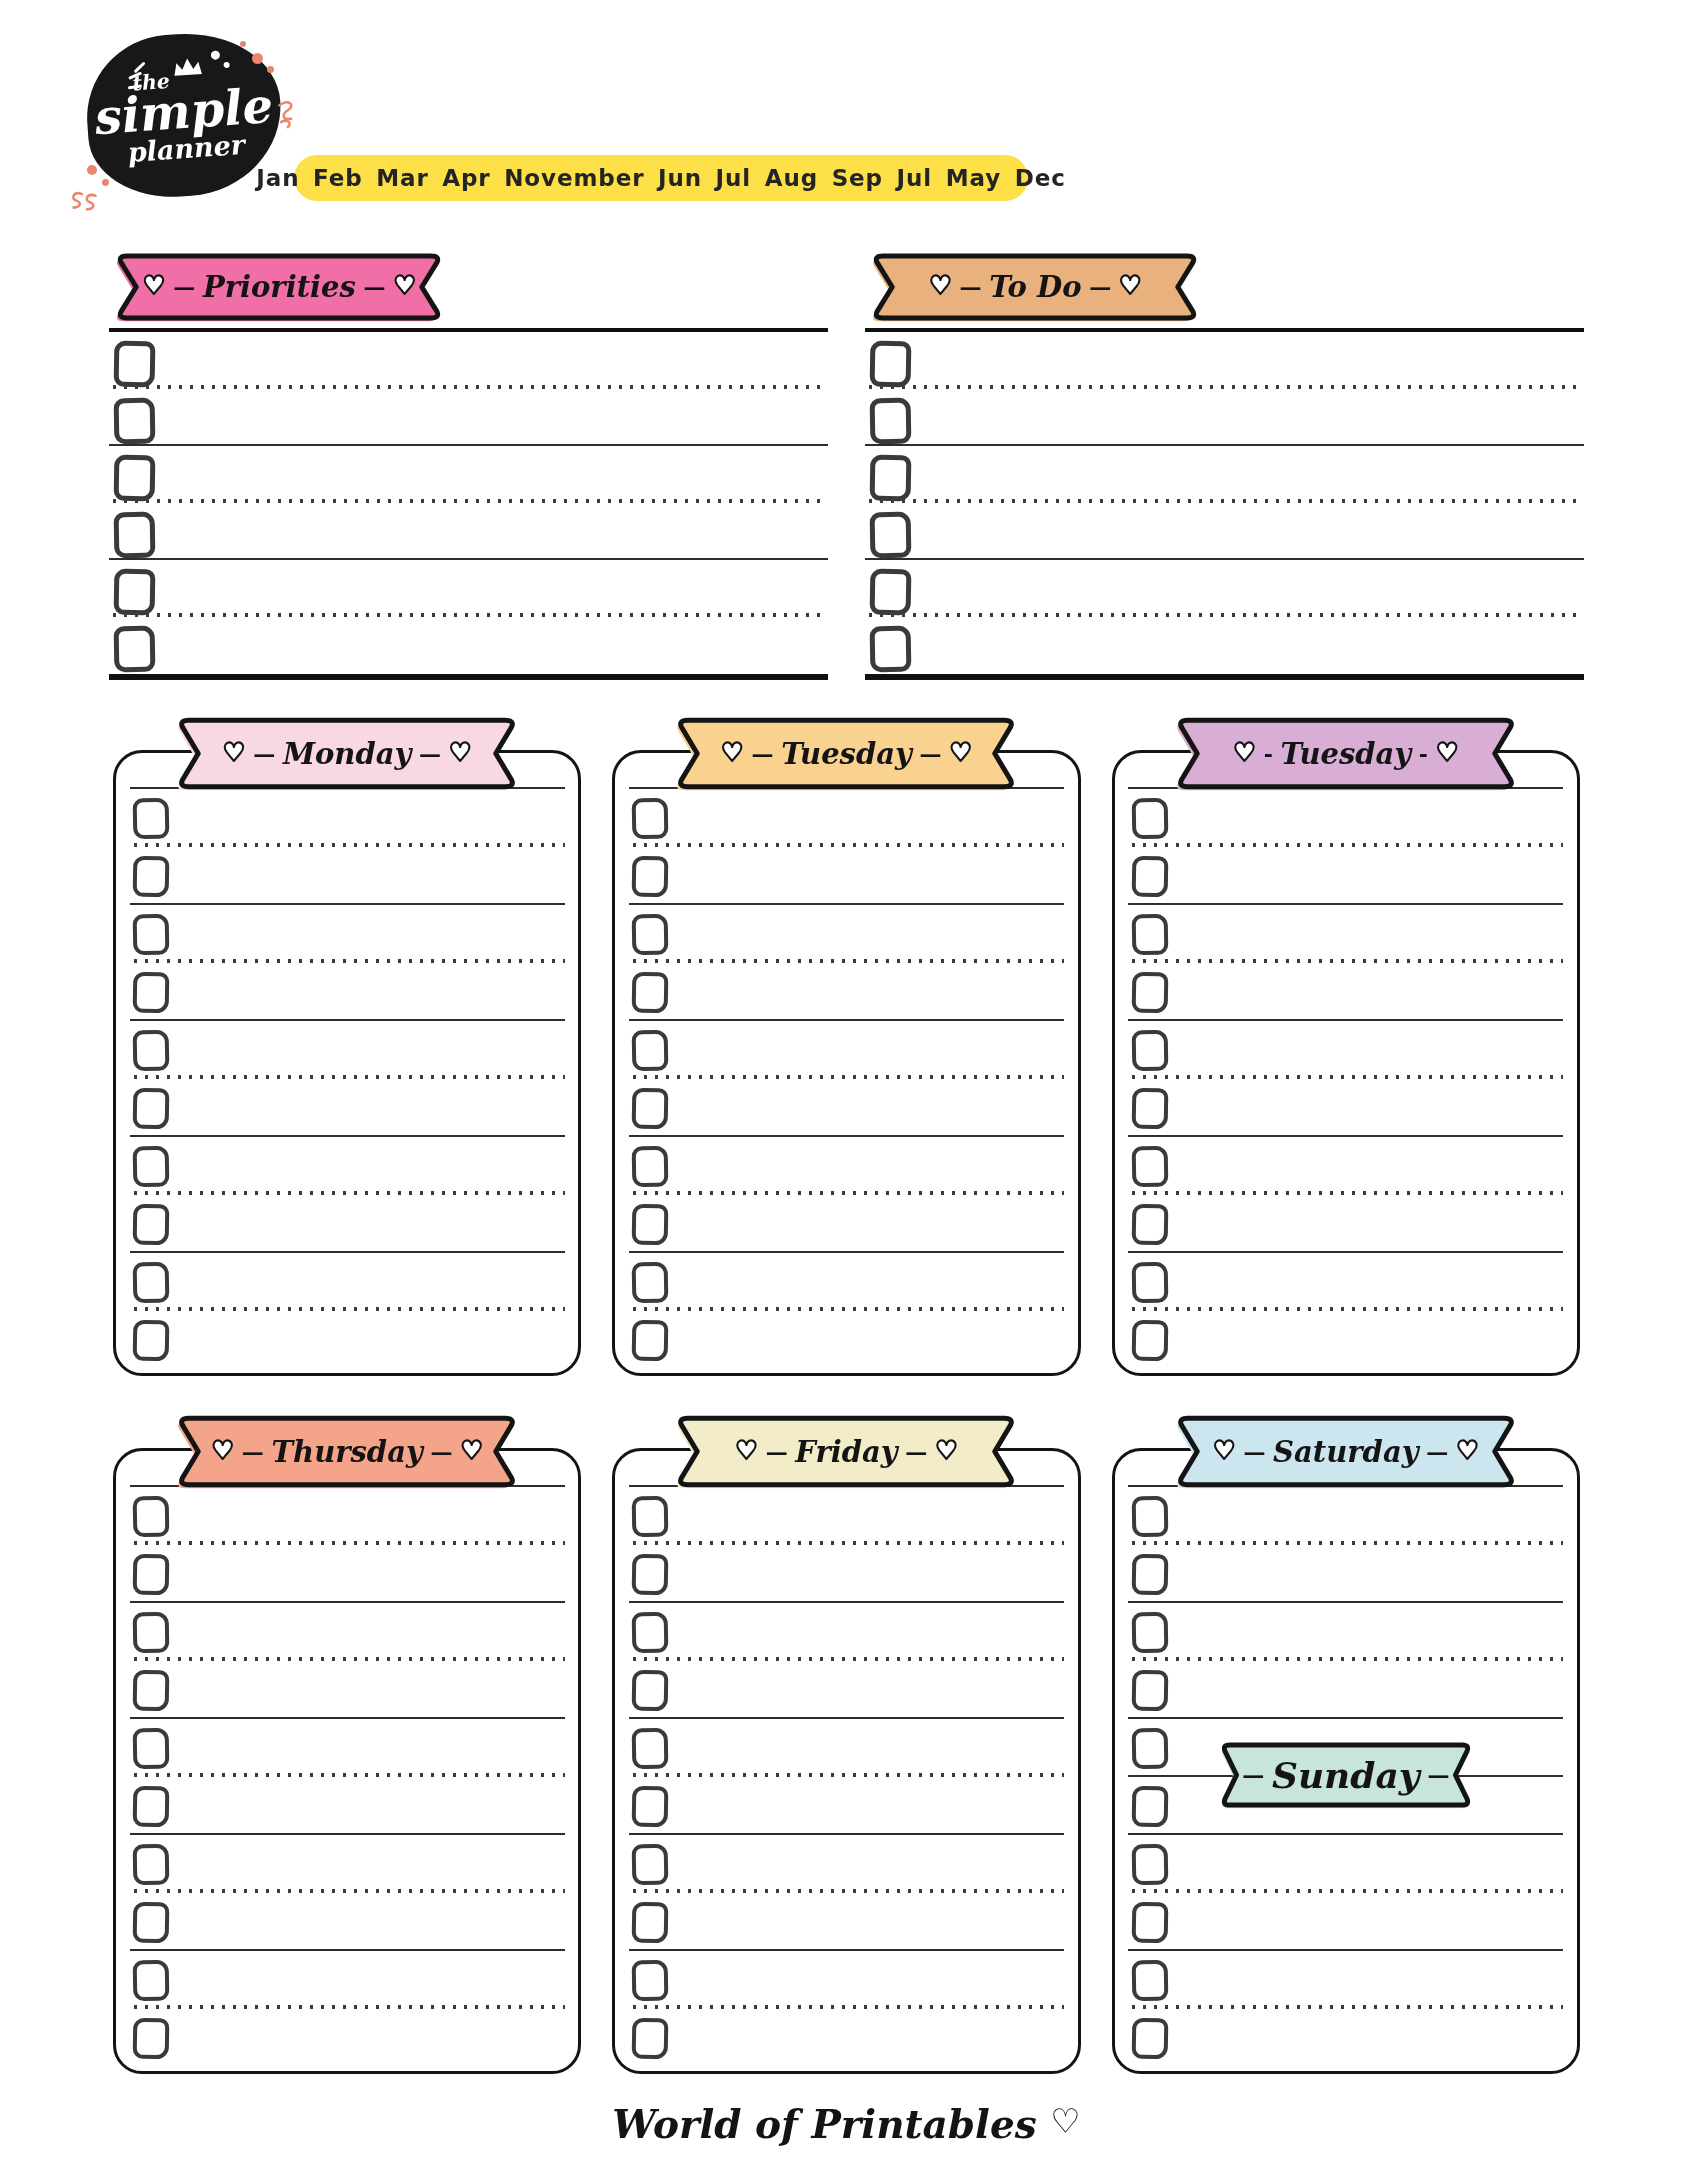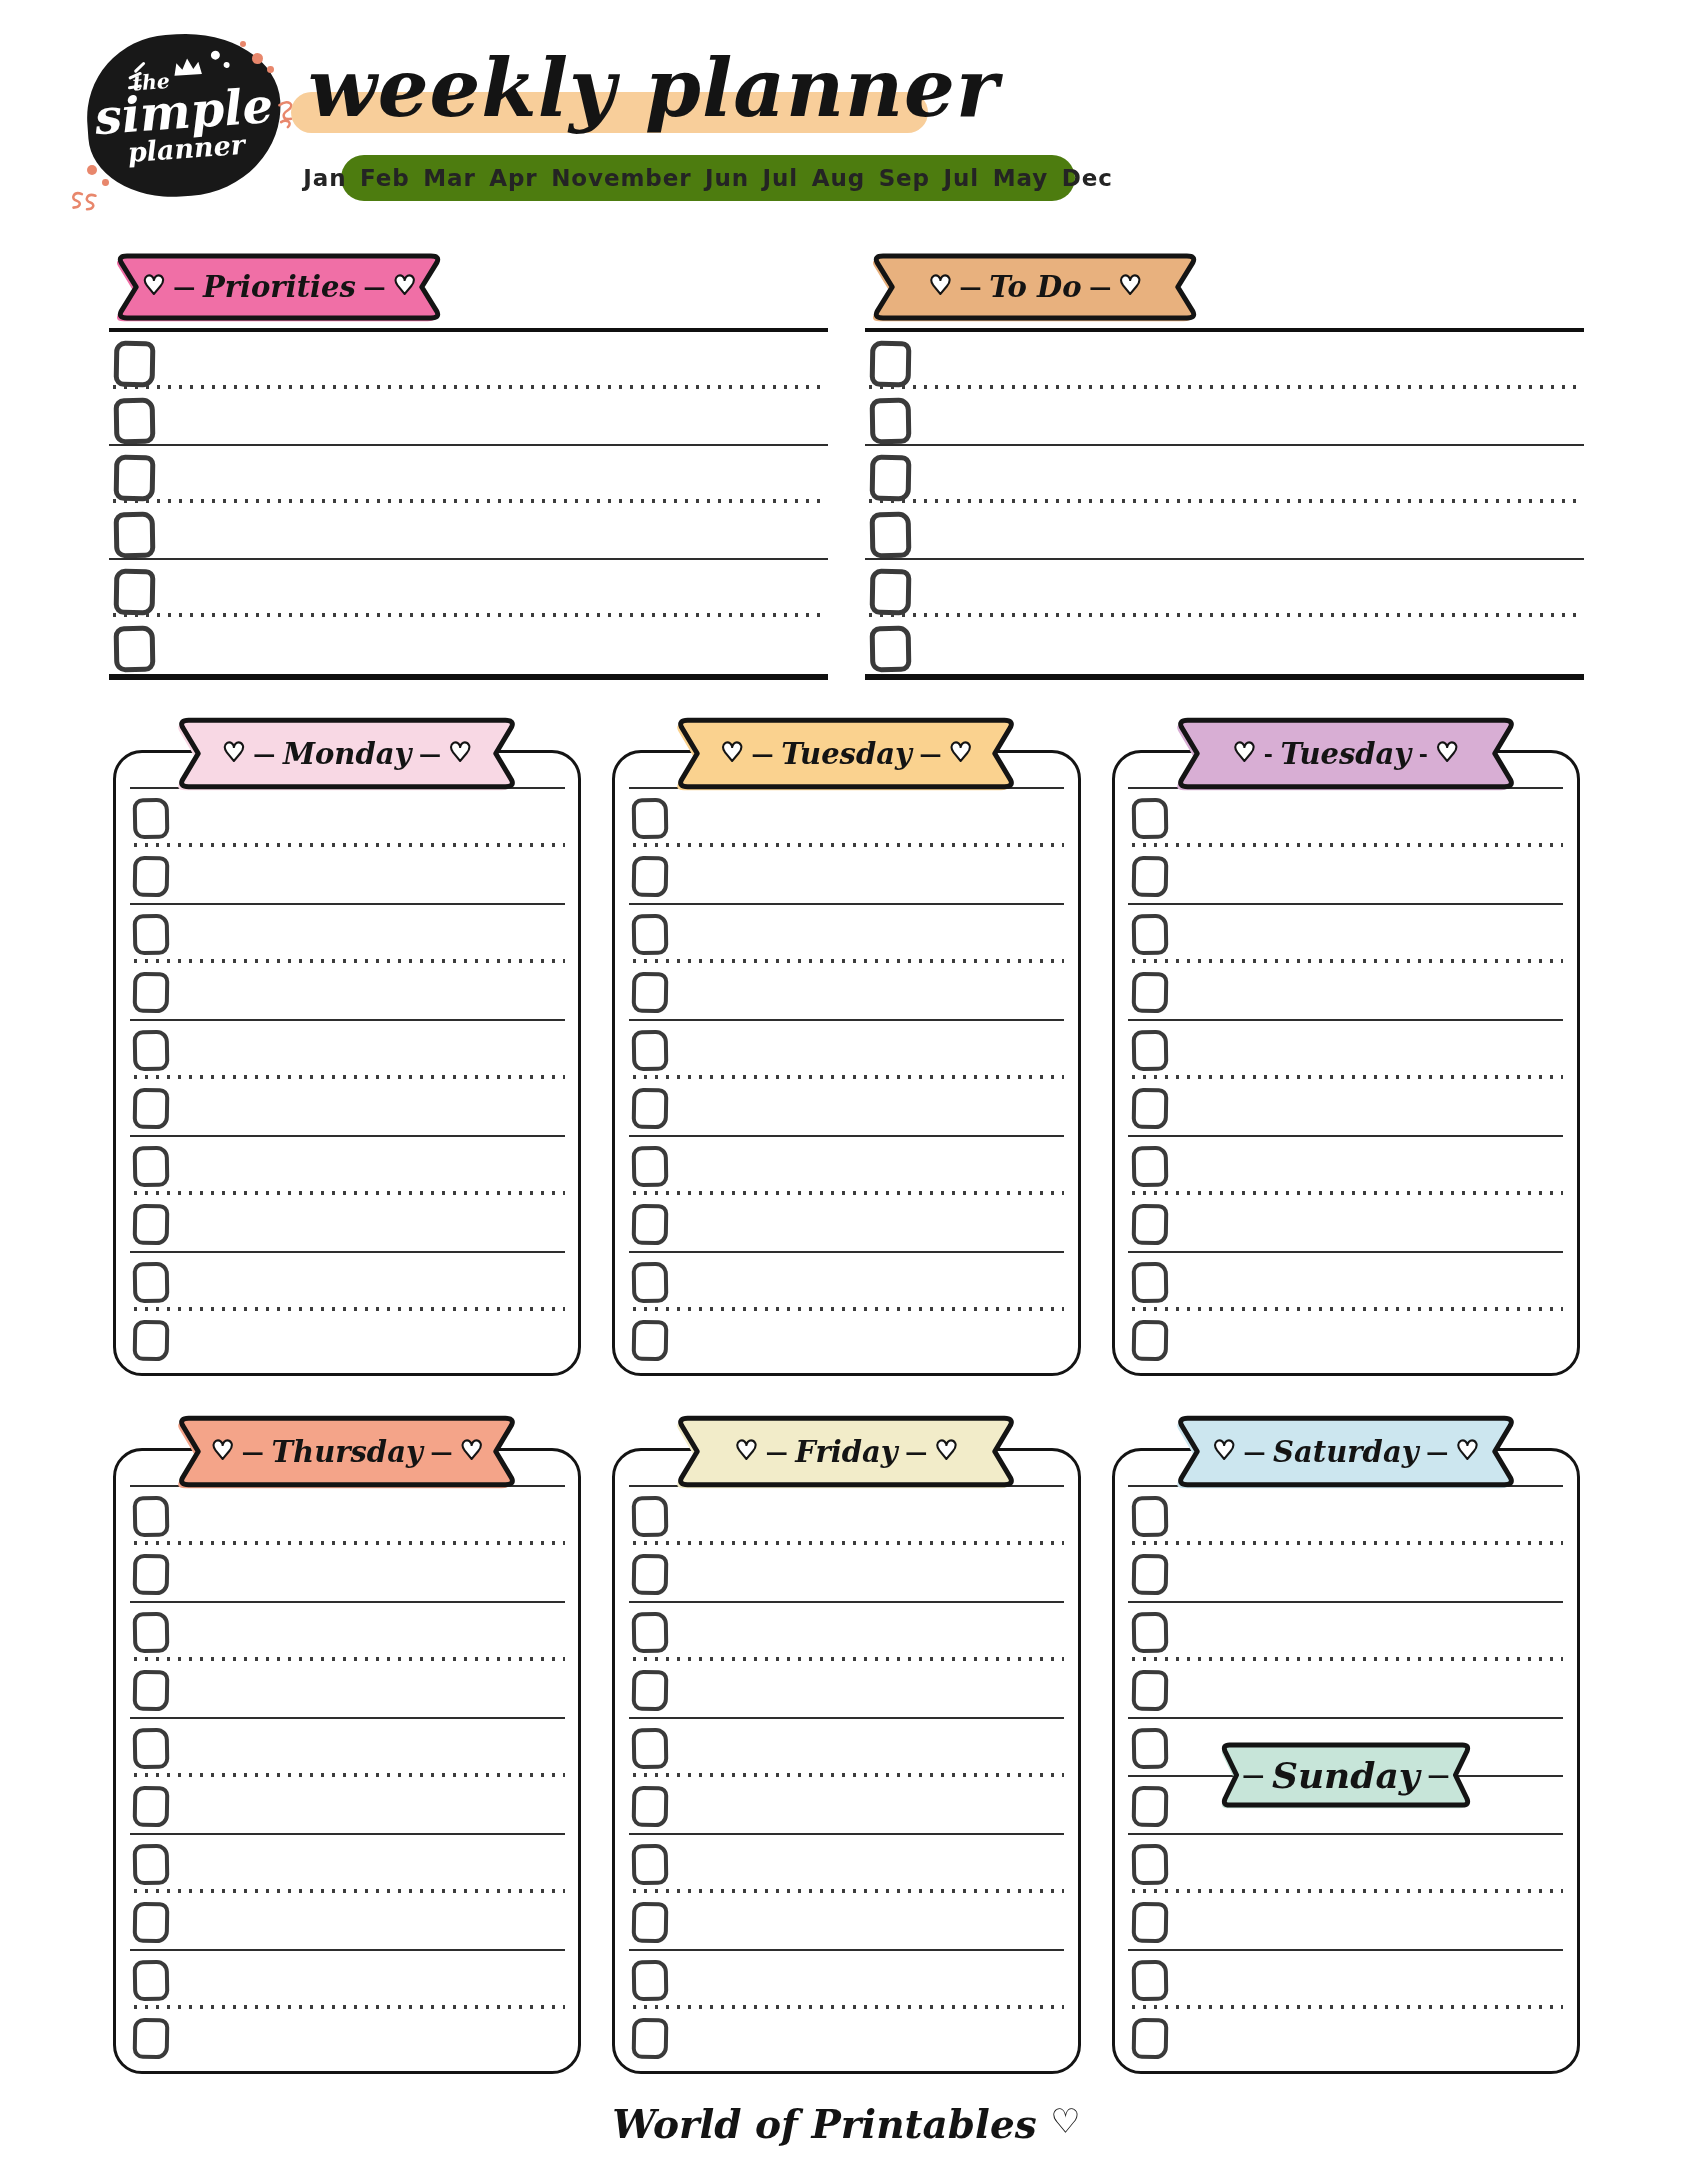--- a/index.html
+++ b/index.html
@@ -95,26 +95,22 @@
     <svg class="squiggle" style="left:203px;top:78px;width:22px;height:29px;" viewBox="0 0 26 34">
       <path d="M4,6 C14,-2 24,6 14,12 C6,17 8,24 18,22 M6,26 C12,22 20,26 14,32" fill="none" stroke="#E8876C" stroke-width="3" stroke-linecap="round"></path>
     </svg>
     <span class="coral-dot" style="left:13.6px;top:143px;width:10.2px;height:10.2px;"></span>
     <span class="coral-dot" style="left:29px;top:157px;width:6.8px;height:6.8px;"></span>
     <svg class="squiggle" style="left:-3.4px;top:167px;width:34px;height:22px;" viewBox="0 0 40 26">
       <path d="M14,6 C4,2 0,12 8,14 C14,16 12,22 4,22 M30,8 C20,4 16,14 24,16 C30,18 28,24 20,24" fill="none" stroke="#E8876C" stroke-width="3" stroke-linecap="round"></path>
     </svg>
   </div>
 
-  <div class="title">
-    <div class="title-highlight" style="background: rgb(248, 206, 154);"></div>
-    <div class="title-text">weekly planner</div>
-  </div>
-
-  <div class="months" style="background: #4d7c0f; margin-left: 47px;">
+
+  <div class="months" style="background: #fde047;">
     <span class="month">Jan</span>
     <span class="month">Feb</span>
     <span class="month">Mar</span>
     <span class="month">Apr</span>
     <span class="month">November</span>
     <span class="month">Jun</span>
     <span class="month">Jul</span>
     <span class="month">Aug</span>
     <span class="month">Sep</span>
     <span class="month">Jul</span>

